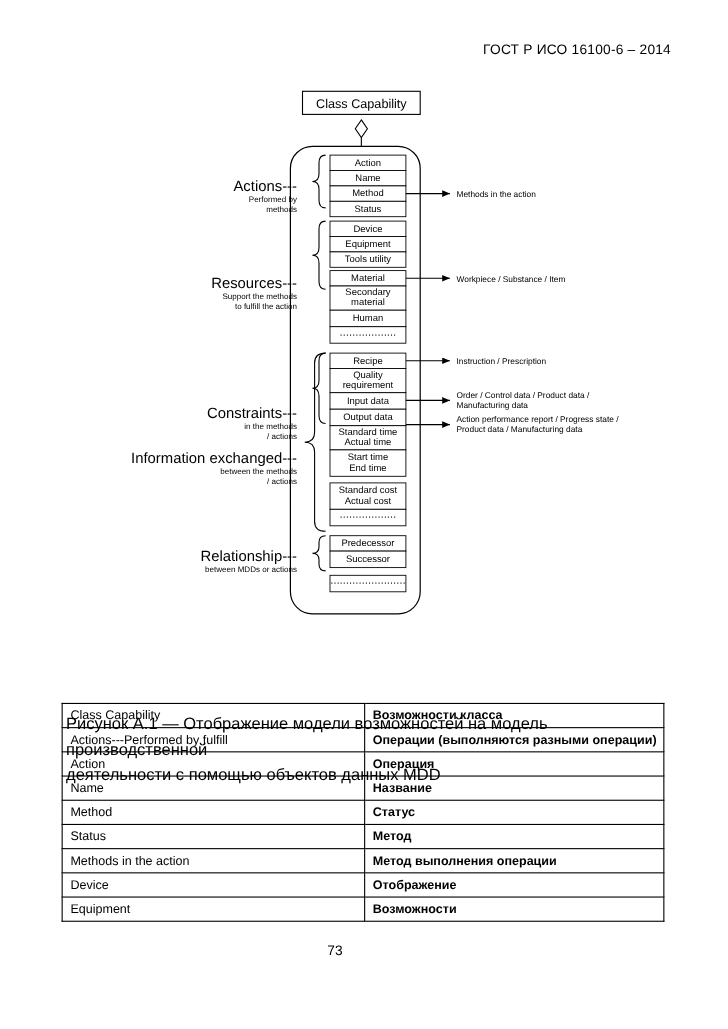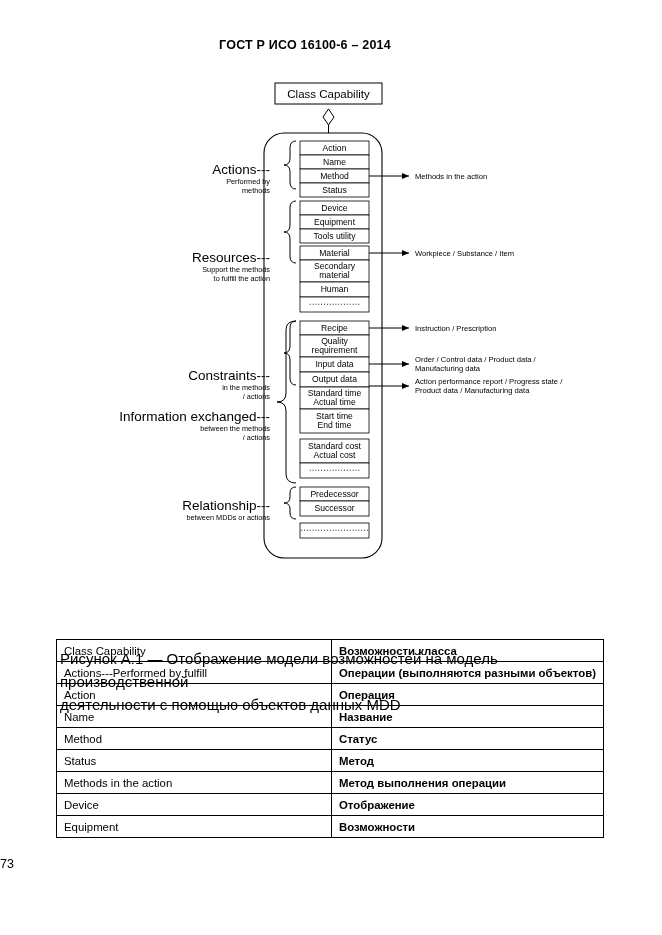--- a/index.html
+++ b/index.html
@@ -6,21 +6,21 @@
   body{
     width:662px;height:935px;position:relative;overflow:hidden;
     font-family:"Liberation Sans", sans-serif;
     color:#000;
   }
   .page{position:absolute;inset:0;}
 
   
   .doc-header{
     position:absolute;top:38px;left:0;width:610px;
-    text-align:center;font-size:12.5px;font-weight:bold;
+    text-align:right;font-size:12.5px;font-weight:normal;
     letter-spacing:.2px;
   }
 
   
   .figure{position:absolute;top:76px;left:0;width:662px;height:490px;}
   .figure svg{display:block;}
 
   .fig-caption{
     position:absolute;top:571px;left:60px;width:545px;
     font-size:15px;line-height:23px;text-align:left;
@@ -38,21 +38,21 @@
     padding:0 0 0 7px;
     font-size:11.4px;
     vertical-align:middle;
     line-height:14px;
   }
   .tbl td.c1{width:275px;}
   .tbl td.c2{width:271px;font-weight:bold;}
 
   .page-no{
     position:absolute;top:857px;left:0;width:609px;
-    text-align:left;font-size:12.5px;
+    text-align:center;font-size:12.5px;
   }
 
   
   text{font-family:"Liberation Sans", sans-serif;fill:#000;}
   .t-box{font-size:8.6px;}
   .t-grp{font-size:13.5px;}
   .t-sub{font-size:7.3px;}
   .t-note{font-size:7.6px;}
   .t-top{font-size:11.5px;}
 </style>
@@ -209,21 +209,21 @@
   </div>
 
   <table class="tbl">
     <tbody>
       <tr>
         <td class="c1">Class Capability</td>
         <td class="c2">Возможности класса</td>
       </tr>
       <tr>
         <td class="c1">Actions---Performed by fulfill</td>
-        <td class="c2">Операции (выполняются разными объектов)</td>
+        <td class="c2">Операции (выполняются разными операции)</td>
       </tr>
       <tr>
         <td class="c1">Action</td>
         <td class="c2">Операция</td>
       </tr>
       <tr>
         <td class="c1">Name</td>
         <td class="c2">Название</td>
       </tr>
       <tr>

